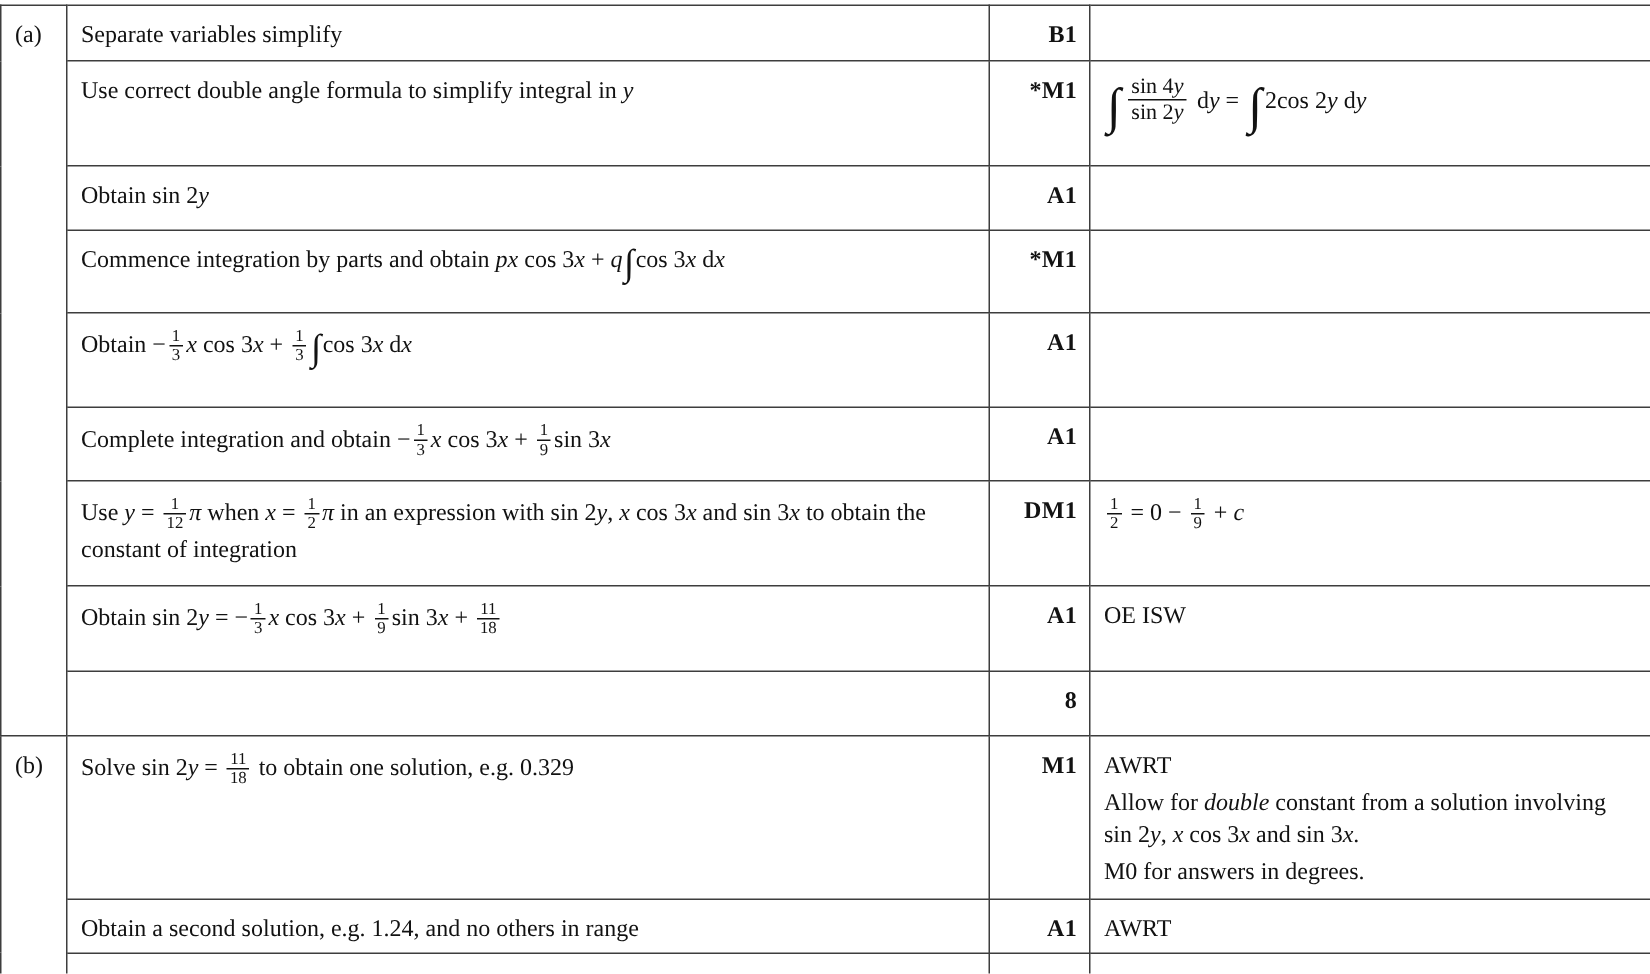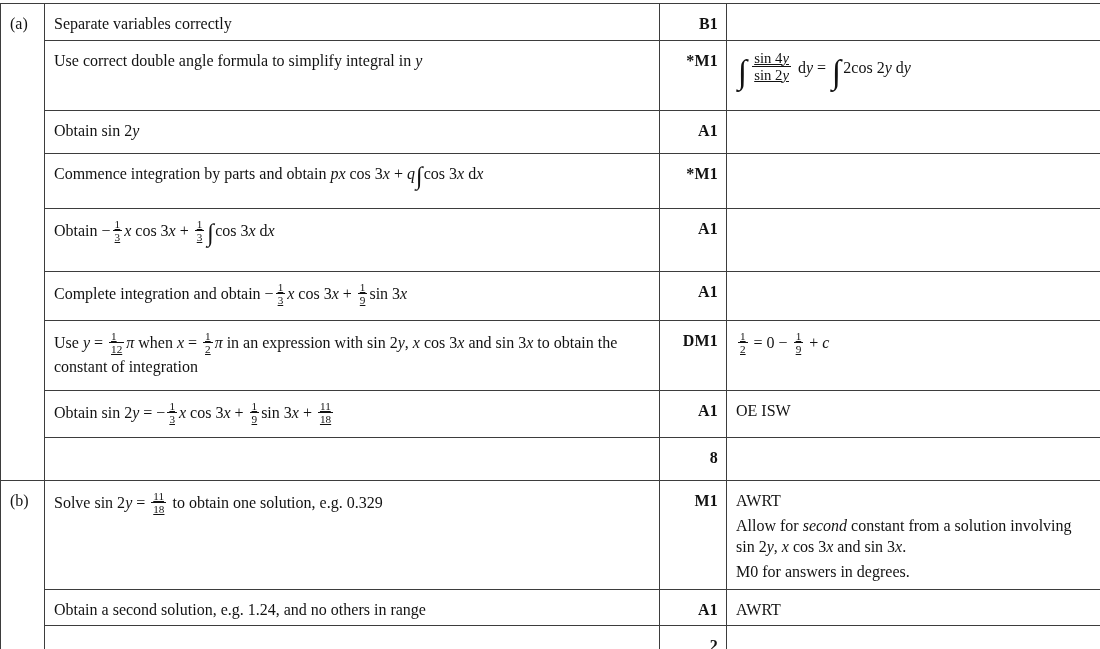--- a/index.html
+++ b/index.html
@@ -28,35 +28,35 @@
   td.note { padding-left: 9px; }
   td.mid  { vertical-align: middle; padding-top: 0; padding-bottom: 0; }
 
   tr.r1  { height: 37px; }
   tr.r2  { height: 70px; }
   tr.r3  { height: 43px; }
   tr.r4  { height: 55px; }
   tr.r5  { height: 63px; }
   tr.r6  { height: 49px; padding-left: 44px; }
   tr.r7  { height: 70px; }
-  tr.r8  { height: 47px; border-radius: 20px; }
+  tr.r8  { height: 57px; border-radius: 20px; }
   tr.r9  { height: 43px; }
   tr.r10 { height: 103px; }
   tr.r11 { height: 35px; padding-left: 30px; }
   tr.r12 { height: 38px; }
 
   
   i { font-style: italic; }
   .frac {
     display: inline-block;
     vertical-align: -0.5em;
+    text-align: center;
     font-size: 0.70em;
     line-height: 1.1;
     margin: 0 2px;
-    text-decoration: underline;
   }
   .frac .fn { display: block; border-bottom: 1px solid #121212; padding: 0 2px; }
   .frac .fd { display: block; padding: 0 2px; }
   .int {
     font-size: 1.55em;
     line-height: 0;
     vertical-align: -0.22em;
     font-style: normal;
     margin: 0 1px;
   }
@@ -70,21 +70,21 @@
 <table class="ms">
   <colgroup>
     <col style="width:44px">
       <col style="width:615px">
       <col style="width:67px">
       <col style="width:374px">
   </colgroup>
   <tbody>
     <tr class="r1">
       <td class="part" rowspan="9">(a)</td>
-      <td class="desc">Separate variables correctly</td>
+      <td class="desc">Separate variables simplify</td>
       <td class="mark">B1</td>
       <td class="note"></td>
     </tr>
     <tr class="r2">
       <td class="desc">Use correct double angle formula to simplify integral in <i>y</i></td>
       <td class="mark">*M1</td>
       <td class="note mid bigmath"><span class="int">∫</span><span class="frac"><span class="fn">sin 4<i>y</i></span><span class="fd">sin 2<i>y</i></span></span> d<i>y</i> = <span class="int">∫</span>2cos 2<i>y</i> d<i>y</i></td>
     </tr>
     <tr class="r3">
       <td class="desc">Obtain sin 2<i>y</i></td>
@@ -121,21 +121,21 @@
       <td class="mark">8</td>
       <td class="note"></td>
     </tr>
 
     <tr class="r10">
       <td class="part" rowspan="3">(b)</td>
       <td class="desc">Solve sin 2<i>y</i> = <span class="frac"><span class="fn">11</span><span class="fd">18</span></span> to obtain one solution, e.g. 0.329</td>
       <td class="mark">M1</td>
       <td class="note">
           <div class="nline">AWRT</div>
-          <div class="nline">Allow for <i>second</i> constant from a solution involving sin 2<i>y</i>, <i>x</i> cos 3<i>x</i> and sin 3<i>x</i>.</div>
+          <div class="nline">Allow for <i>double</i> constant from a solution involving sin 2<i>y</i>, <i>x</i> cos 3<i>x</i> and sin 3<i>x</i>.</div>
           <div class="nline">M0 for answers in degrees.</div>
         </td>
     </tr>
     <tr class="r11">
       <td class="desc">Obtain a second solution, e.g. 1.24, and no others in range</td>
       <td class="mark">A1</td>
       <td class="note">AWRT</td>
     </tr>
     <tr class="r12">
       <td class="desc"></td>

